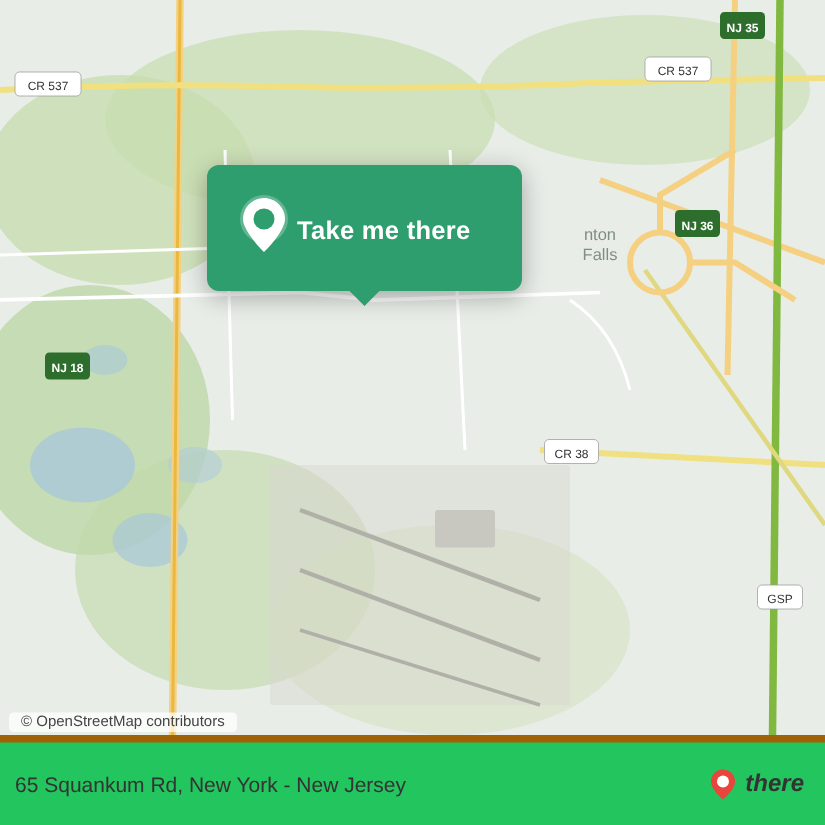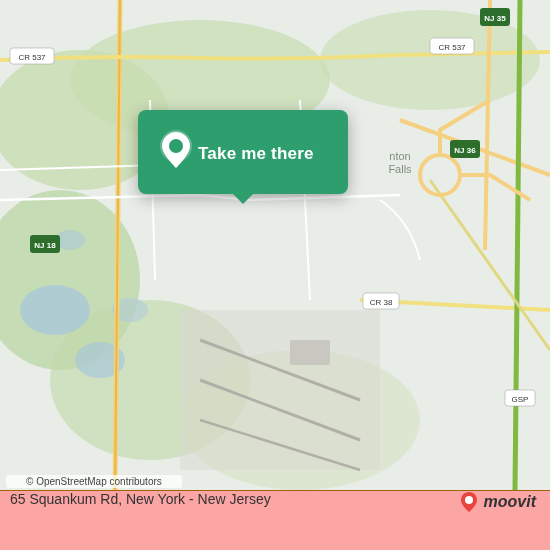--- a/index.html
+++ b/index.html
@@ -66,26 +66,26 @@
       color: white;
       font-size: 17px;
       font-weight: 600;
       letter-spacing: 0.2px;
     }
 
     
     #bottom-bar {
       width: 550px;
       height: 60px;
-      background: #fca5a5;
+      background: #22c55e;
       display: flex;
-      align-items: flex-start;
+      align-items: center;
       justify-content: space-between;
       padding: 0 14px 0 10px;
-      border-top: 1px solid #a16207;
+      border-top: 5px solid #a16207;
       position: relative;
       z-index: 20;
     }
 
     #address-text {
       font-size: 14px;
       color: #333;
       font-weight: 400;
     }
 
@@ -108,21 +108,21 @@
     }
 
     
     #osm-attr {
       position: absolute;
       bottom: 62px;
       left: 6px;
       font-size: 10px;
       color: #444;
       background: rgba(255,255,255,0.75);
-      padding: 1px 20px;
+      padding: 1px 8px;
       border-radius: 3px;
       z-index: 15;
     }
   </style>
 </head>
 <body>
 
 <div id="map-container">
   <svg id="map-svg" viewBox="0 0 550 490" xmlns="http://www.w3.org/2000/svg">
 
@@ -215,15 +215,15 @@
 
 <div id="bottom-bar">
   <span id="address-text">65 Squankum Rd, New York - New Jersey</span>
 
   <div id="moovit-logo">
 
     <svg class="moovit-pin" viewBox="0 0 22 22" xmlns="http://www.w3.org/2000/svg">
       <path d="M11 1 C6.6 1 3 4.6 3 9 C3 14.5 11 21 11 21 C11 21 19 14.5 19 9 C19 4.6 15.4 1 11 1Z" fill="#e8453c"></path>
       <circle cx="11" cy="9" r="4" fill="white"></circle>
     </svg>
-    <span class="moovit-wordmark">moovit</span>
+    <span class="moovit-wordmark">there</span>
   </div>
 </div>
 
 </body></html>

